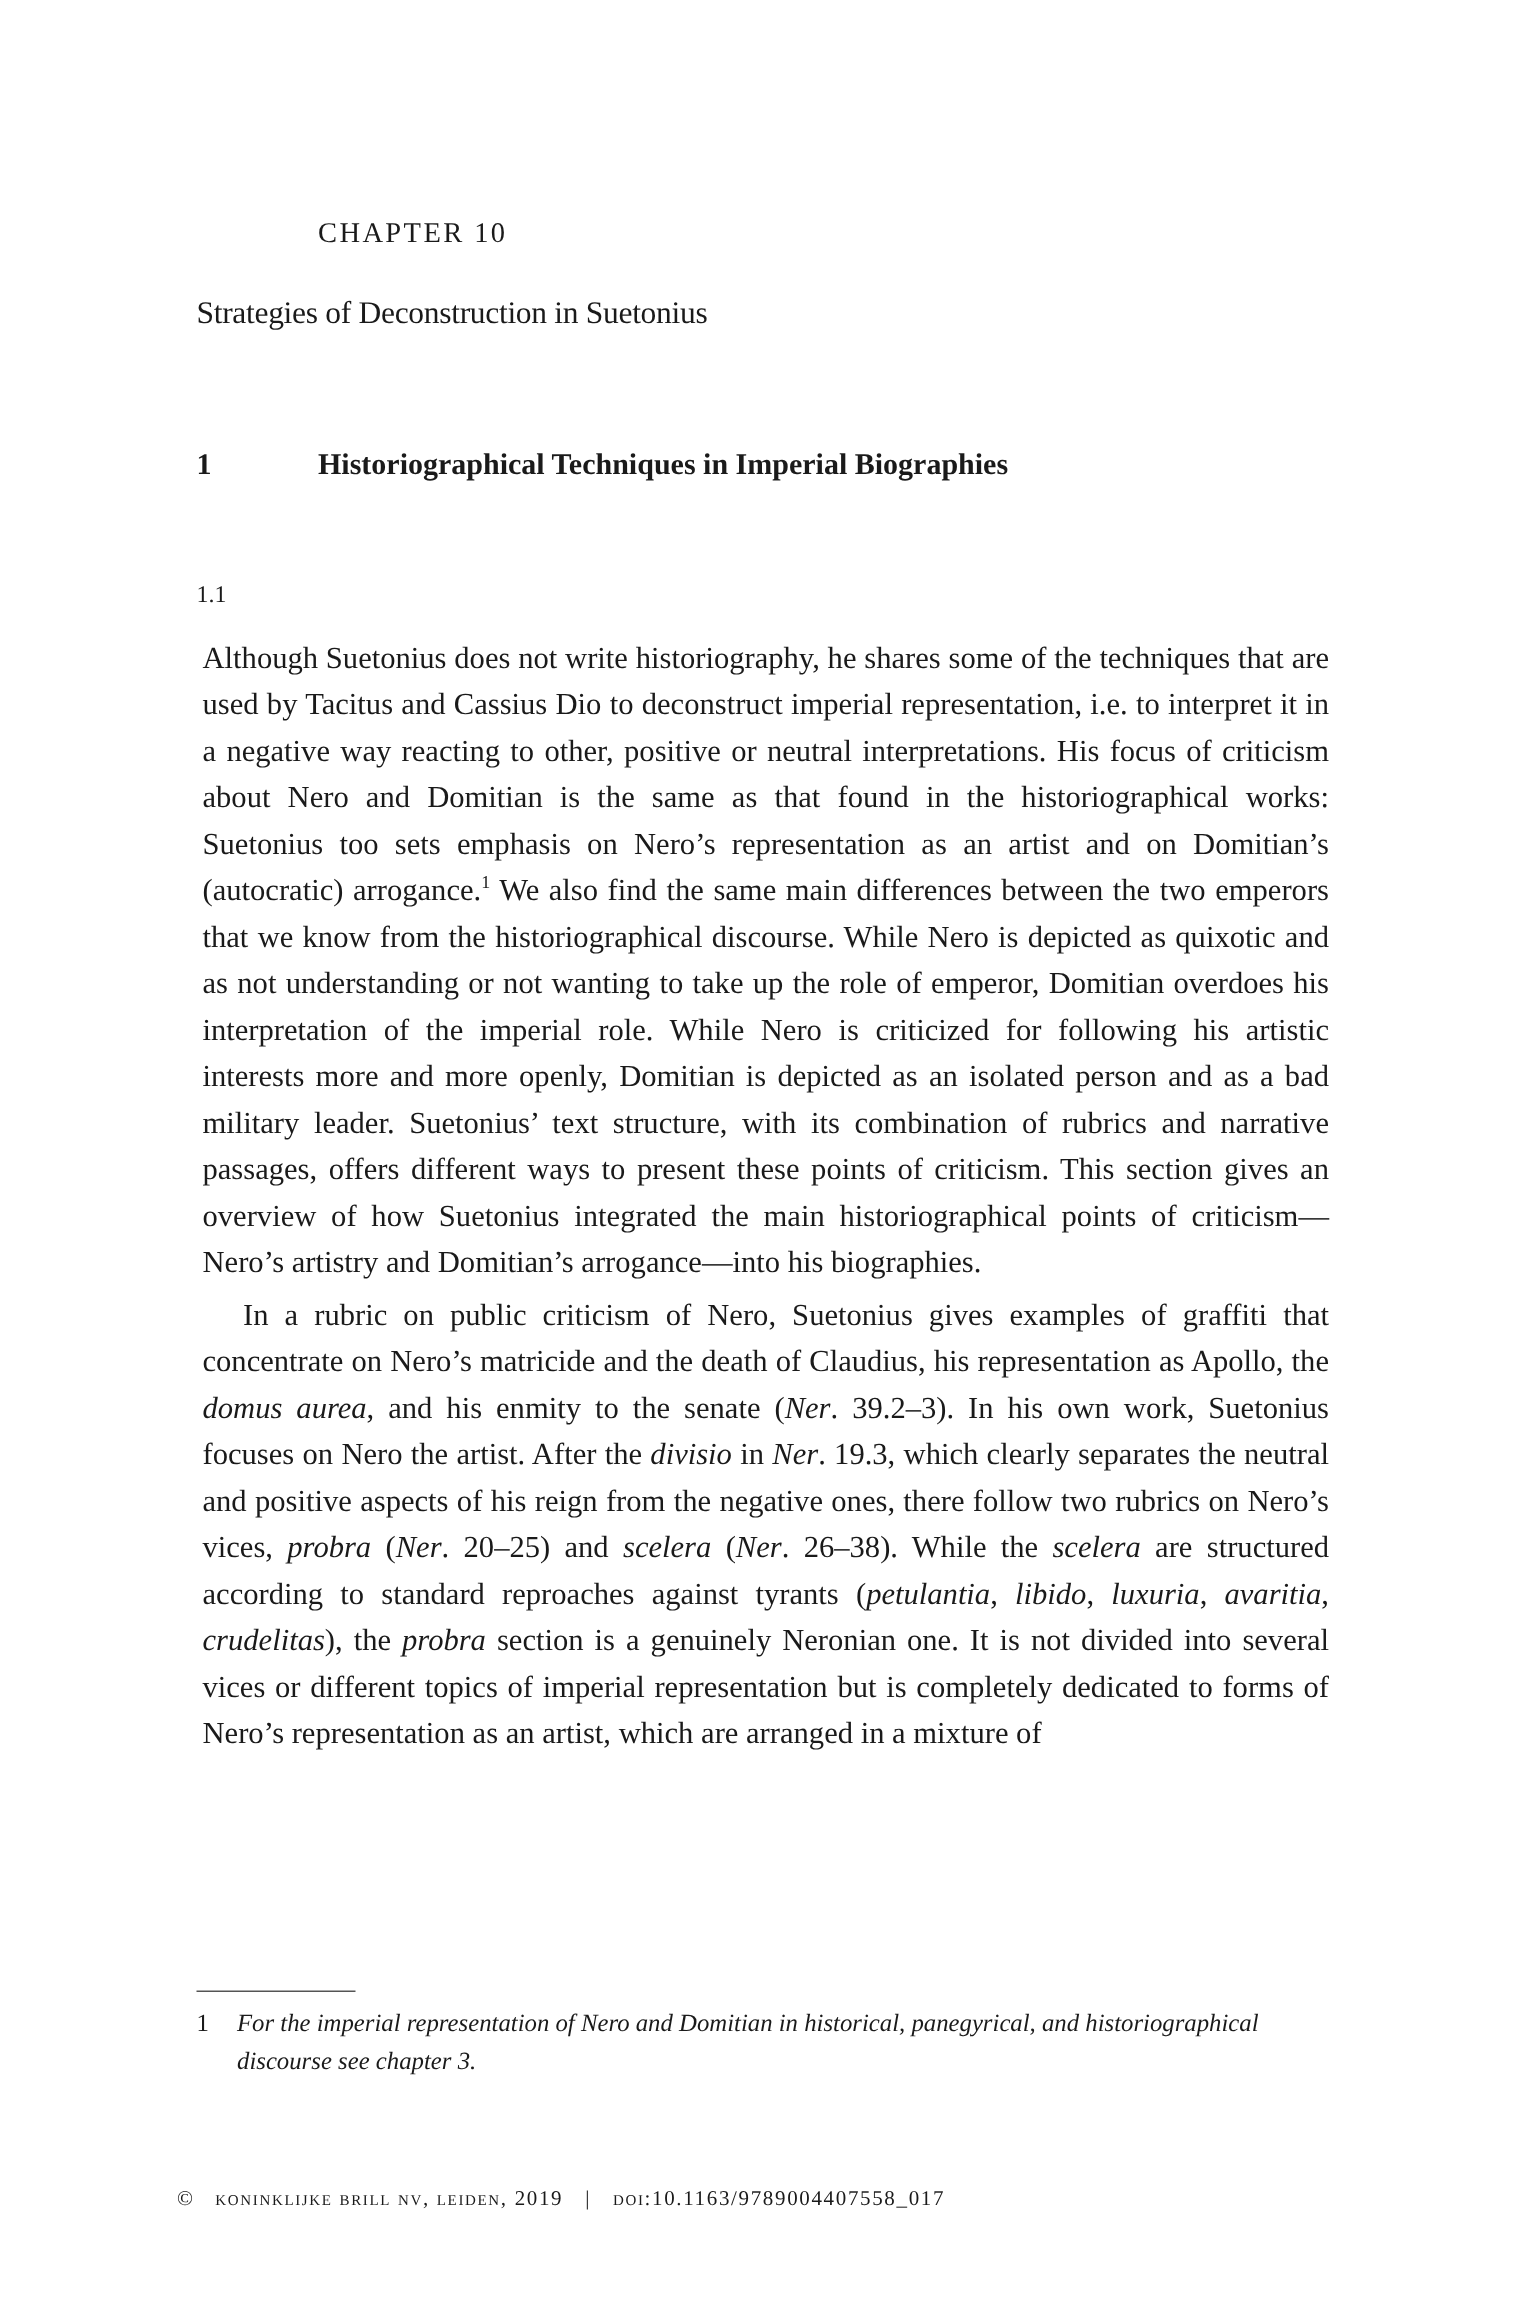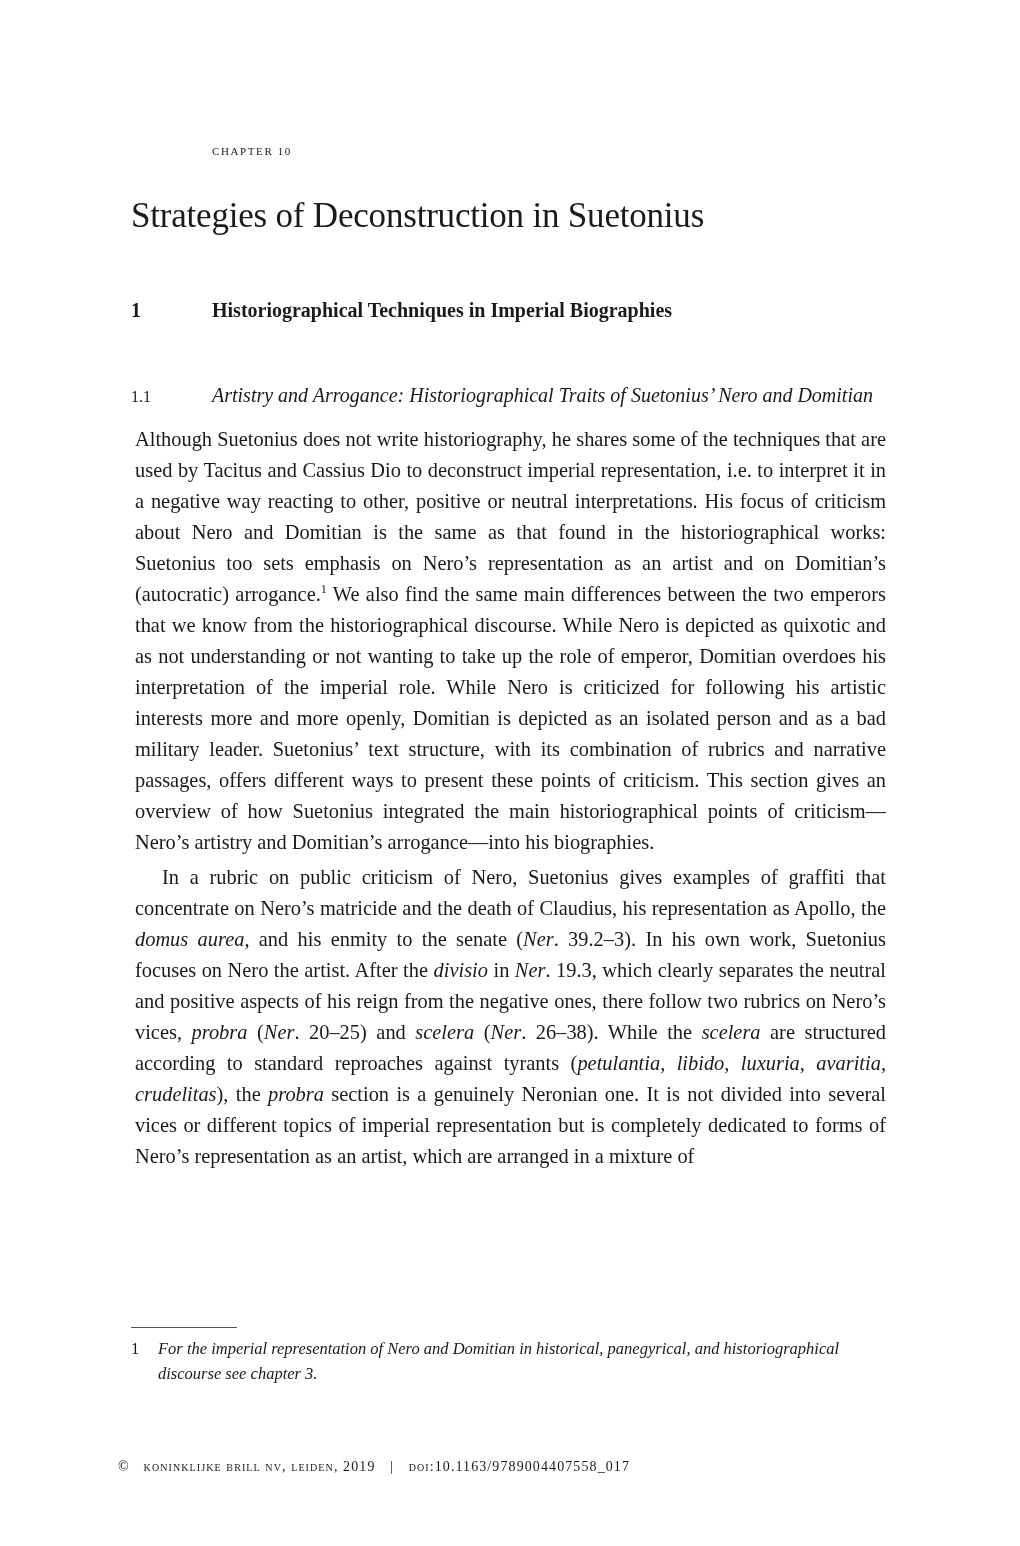--- a/index.html
+++ b/index.html
@@ -1,20 +1,20 @@
 <!DOCTYPE html>
 <html><head>
 <meta charset="utf-8">
 <style>
   html, body { margin: 0; padding: 0; background: #ffffff; }
   body { width: 1020px; height: 1546px; position: relative; overflow: hidden;
          font-family: "Liberation Serif", "DejaVu Serif", serif; color: #1a1a1a; }
   .abs { position: absolute; }
-  .chapter-label { left: 212px; top: 145px; font-size: 11px; letter-spacing: 1.6px; }
-  .chapter-title { left: 131px; top: 196px; font-size: 35px; letter-spacing: -0.2px; white-space: nowrap; }
+  .chapter-label { left: 212px; top: 145px; font-size: 19px; letter-spacing: 1.6px; }
+  .chapter-title { left: 131px; top: 196px; font-size: 21px; letter-spacing: -0.2px; white-space: nowrap; }
   .h1 { left: 131px; top: 299px; font-size: 20px; font-weight: bold; white-space: nowrap; }
   .h1 .num, .h2 .num { position: absolute; left: 0; }
   .h1 .txt { position: absolute; left: 81px; }
   .h2 { left: 131px; top: 361px; width: 760px; font-size: 20px; font-style: italic; font-weight: normal; line-height: 31px; margin-top: 19px; }
   .h2 .num { font-style: normal; font-size: 16px; top: 1px; }
   .h2 .txt { display: block; margin-left: 81px; }
   .body-text { left: 131px; top: 420px; width: 759px; font-size: 20.4px; line-height: 31px; text-align: justify; }
   .body-text p { margin: 4px; }
   .body-text p.indent { text-indent: 27px; }
   sup { font-size: 12px; line-height: 0; vertical-align: 8px; }
@@ -32,21 +32,20 @@
 <div class="abs chapter-label">CHAPTER 10</div>
 <div class="abs chapter-title">Strategies of Deconstruction in Suetonius</div>
 
 <div class="abs h1">
   <span class="num">1</span>
   <span class="txt">Historiographical Techniques in Imperial Biographies</span>
 </div>
 
 <div class="abs h2">
   <span class="num">1.1</span>
-  <span class="txt">Artistry and Arrogance: Historiographical Traits of Suetonius’ Nero and Domitian</span>
 </div>
 
 <div class="abs body-text">
   <p><span>Although Suetonius does not write historiography, he shares some of the techniques that are used by Tacitus and Cassius Dio to deconstruct imperial representation, i.e. to interpret it in a negative way reacting to other, positive or neutral interpretations. His focus of criticism about Nero and Domitian is the same as that found in the historiographical works: Suetonius too sets emphasis on Nero’s representation as an artist and on Domitian’s (autocratic) arrogance.</span><sup>1</sup><span> We also find the same main differences between the two emperors that we know from the historiographical discourse. While Nero is depicted as quixotic and as not understanding or not wanting to take up the role of emperor, Domitian overdoes his interpretation of the imperial role. While Nero is criticized for following his artistic interests more and more openly, Domitian is depicted as an isolated person and as a bad military leader. Suetonius’ text structure, with its combination of rubrics and narrative passages, offers different ways to present these points of criticism. This section gives an overview of how Suetonius integrated the main historiographical points of criticism—Nero’s artistry and Domitian’s arrogance—into his biographies.</span></p>
   <p class="indent"><span>In a rubric on public criticism of Nero, Suetonius gives examples of graffiti that concentrate on Nero’s matricide and the death of Claudius, his representation as Apollo, the </span><i>domus aurea</i><span>, and his enmity to the senate (</span><i>Ner</i><span>. 39.2–3). In his own work, Suetonius focuses on Nero the artist. After the </span><i>divisio</i><span> in </span><i>Ner</i><span>. 19.3, which clearly separates the neutral and positive aspects of his reign from the negative ones, there follow two rubrics on Nero’s vices, </span><i>probra</i><span> (</span><i>Ner</i><span>. 20–25) and </span><i>scelera</i><span> (</span><i>Ner</i><span>. 26–38). While the </span><i>scelera</i><span> are structured according to standard reproaches against tyrants (</span><i>petulantia</i><span>, </span><i>libido</i><span>, </span><i>luxuria</i><span>, </span><i>avaritia</i><span>, </span><i>crudelitas</i><span>), the </span><i>probra</i><span> section is a genuinely Neronian one. It is not divided into several vices or different topics of imperial representation but is completely dedicated to forms of Nero’s representation as an artist, which are arranged in a mixture of</span></p>
 </div>
 
 <div class="abs fn-rule"></div>
 <div class="abs footnote">
   <span class="fn-num">1</span>

